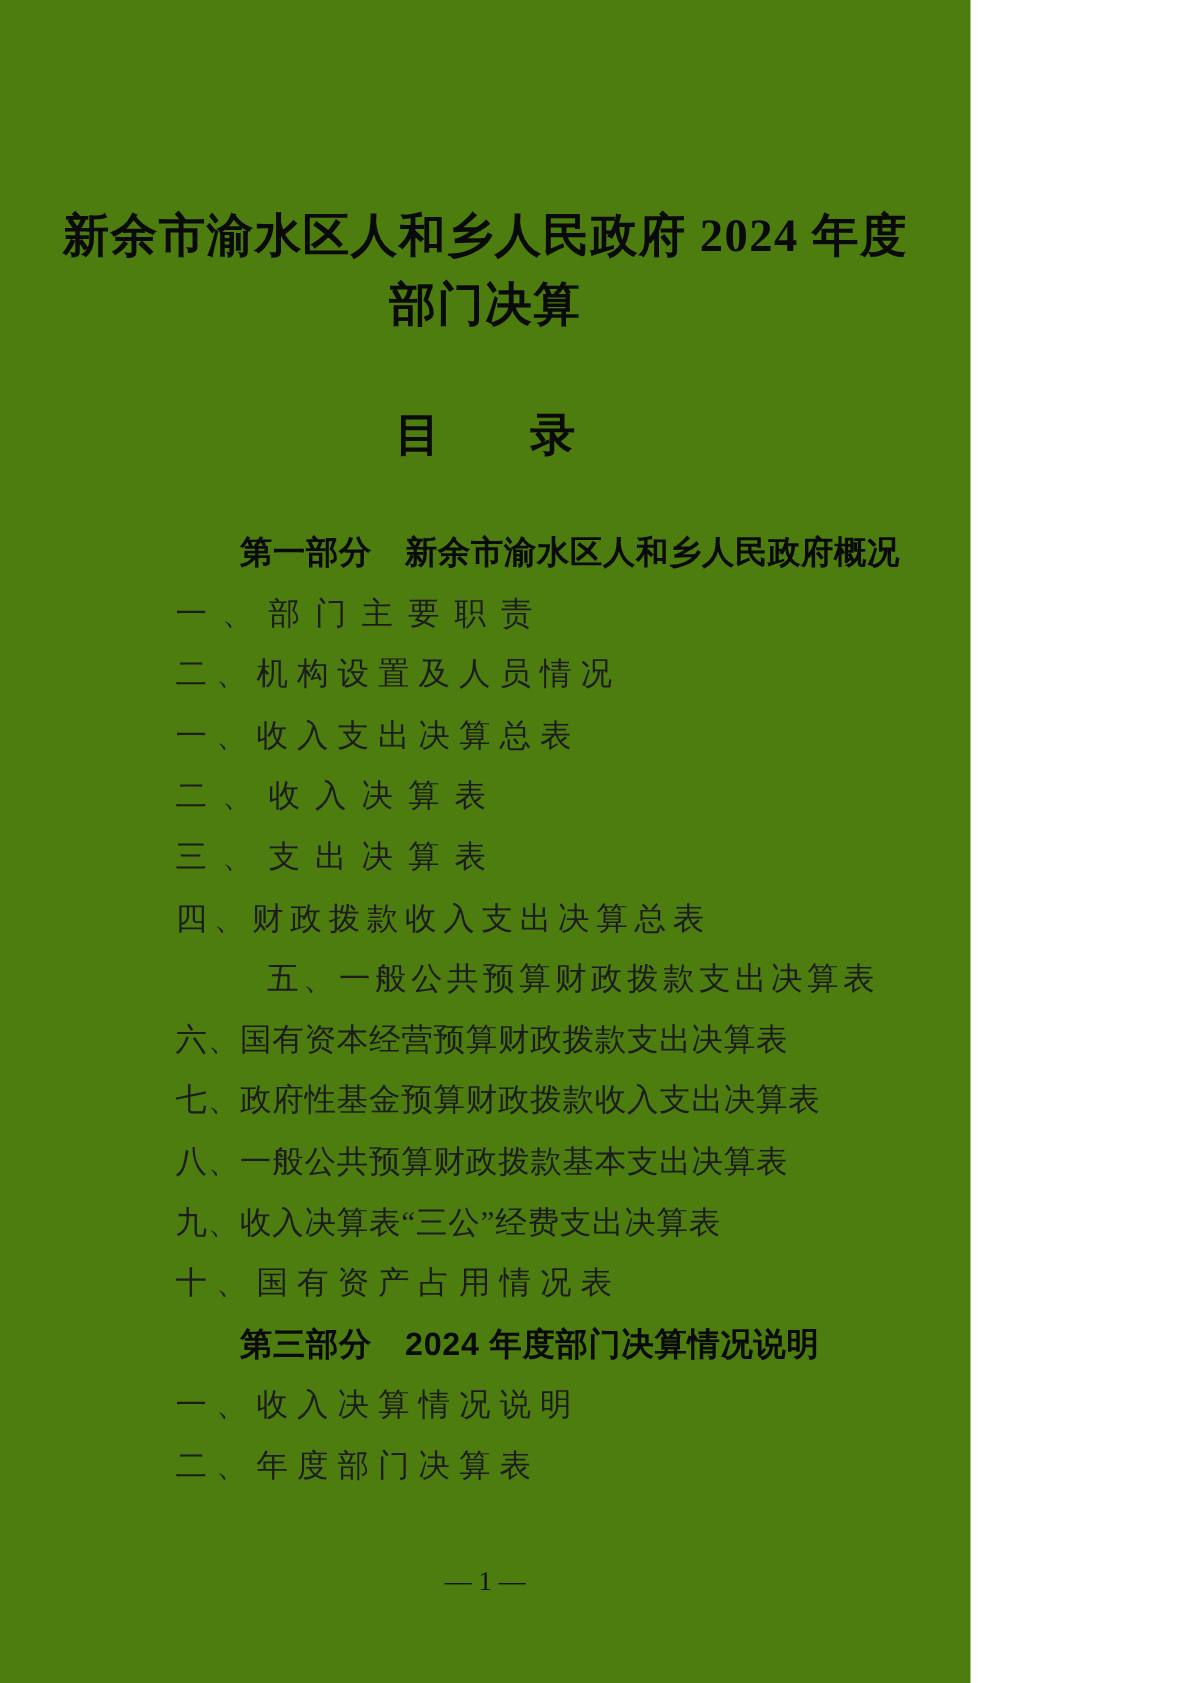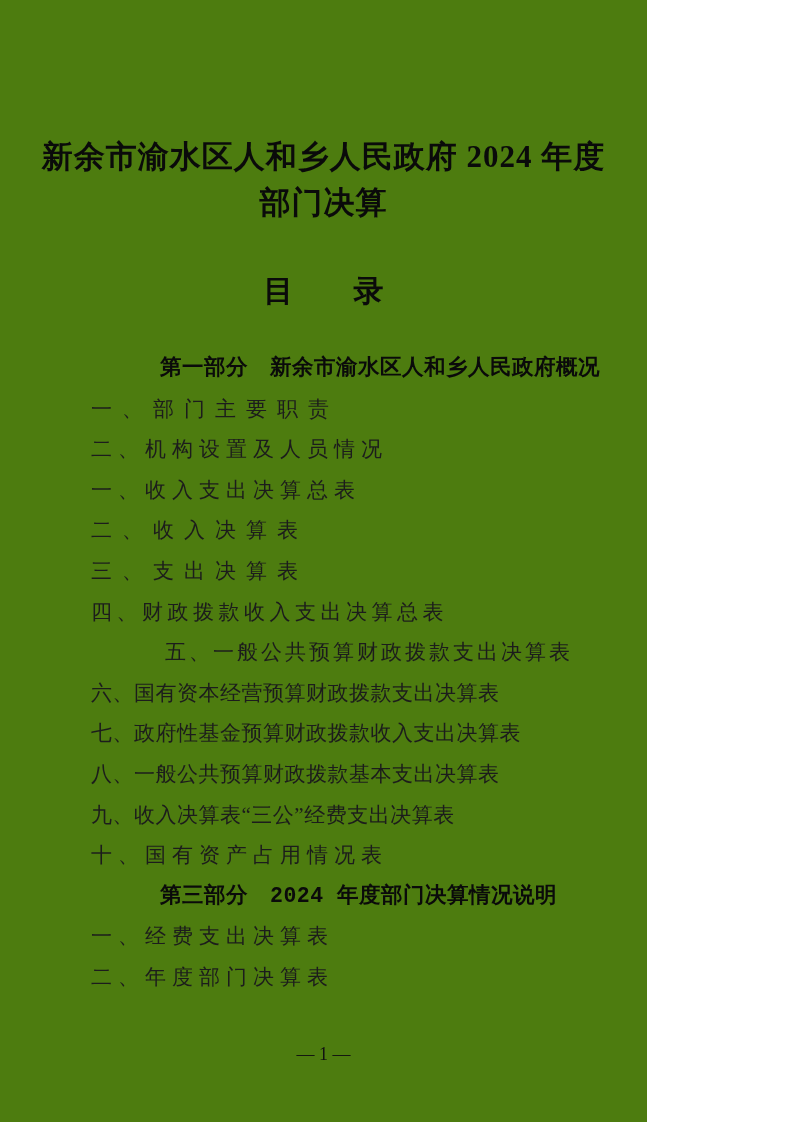--- a/index.html
+++ b/index.html
@@ -50,28 +50,28 @@
     right: 0;
   }
   .toc-line {
     line-height: 40.6px;
     height: 40.6px;
     white-space: pre;
     overflow: visible;
   }
   .part {
     padding-left: 160px;
-    font-family: Liberation Mono, monospace;
+    font-family: Liberation Sans, sans-serif;
     font-weight: bold;
     font-size: 21.5px;
     color: #0a0a0a;
     letter-spacing: 0.5px;
   }
   .item {
-    padding-left: 91px;
+    padding-left: 117px;
     font-family: "Liberation Serif", serif;
     font-weight: normal;
     font-size: 21px;
     color: #1c1c1c;
   }
   
   .sp-a { letter-spacing: 10px; }
   .sp-b { letter-spacing: 6px; }
   .sp-c { letter-spacing: 4.5px; }
   .sp-d { letter-spacing: 3px; text-align: center; }
@@ -112,20 +112,20 @@
     <div class="toc-line item sp-a">三、支出决算表</div>
     <div class="toc-line item sp-c">四、财政拨款收入支出决算总表</div>
     <div class="toc-line item sp-d">五、一般公共预算财政拨款支出决算表</div>
     <div class="toc-line item sp-e">六、国有资本经营预算财政拨款支出决算表</div>
     <div class="toc-line item sp-e">七、政府性基金预算财政拨款收入支出决算表</div>
     <div class="toc-line item sp-e">八、一般公共预算财政拨款基本支出决算表</div>
     <div class="toc-line item sp-e">九、收入决算表“三公”经费支出决算表</div>
     <div class="toc-line item sp-b">十、国有资产占用情况表</div>
 
     <div class="toc-line part">第三部分　2024 年度部门决算情况说明</div>
-    <div class="toc-line item sp-b">一、经费支出决算表</div>
+    <div class="toc-line item sp-b">一、收入决算情况说明</div>
     <div class="toc-line item sp-b">二、年度部门决算表</div>
 
   </div>
 
   <div class="page-number">— 1 —</div>
 
 </div>
 
 </body></html>

